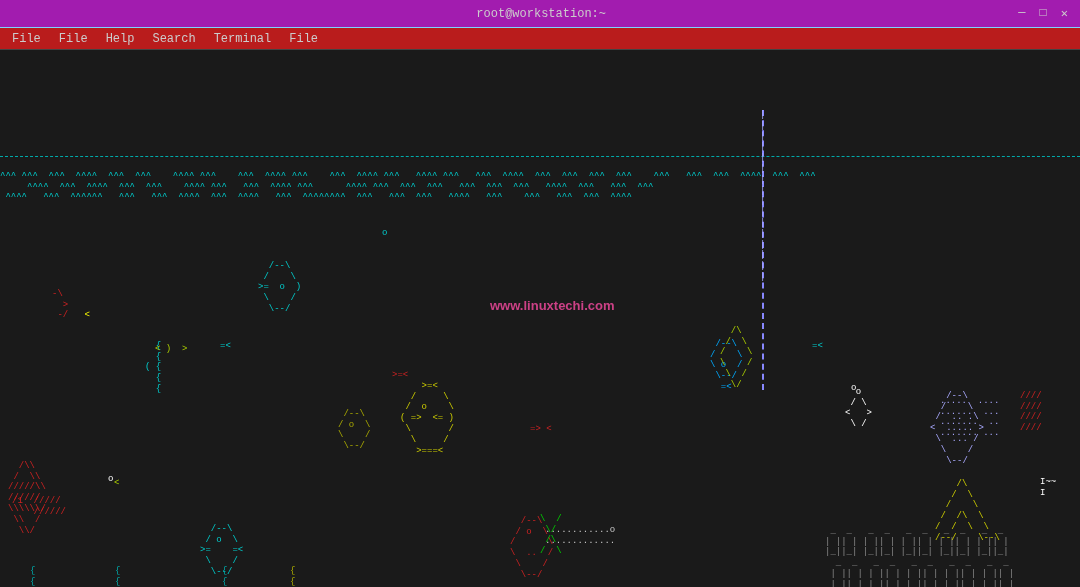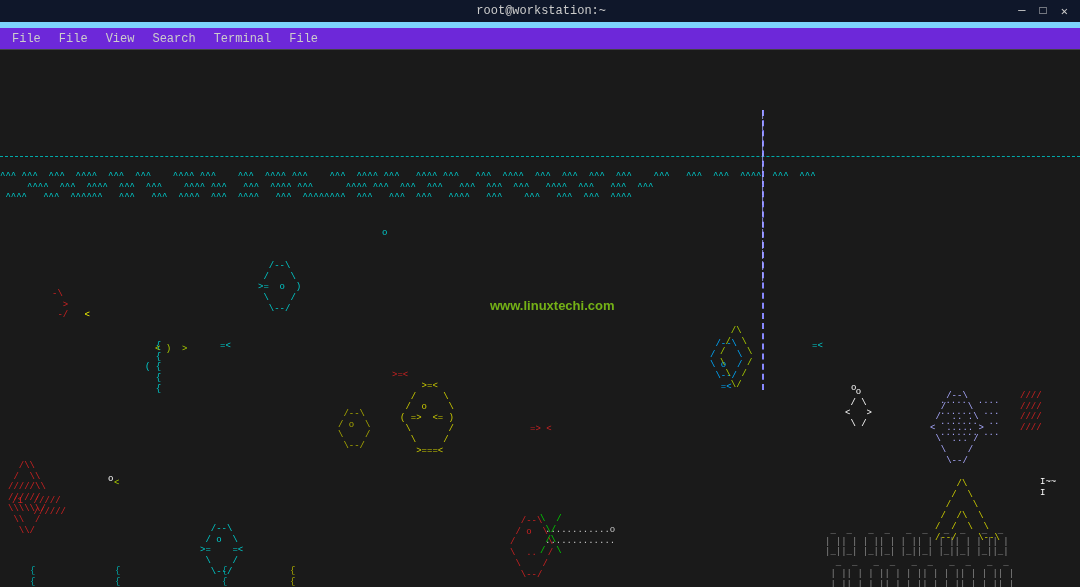--- a/index.html
+++ b/index.html
@@ -9,26 +9,26 @@
       background: #2b2b2b;
       font-family: 'Courier New', monospace;
       overflow: hidden;
       user-select: none;
     }
 
     
     #title-bar {
       width: 100%;
       height: 28px;
-      background: #0f172a;
+      background: #a21caf;
       display: flex;
       align-items: center;
       justify-content: space-between;
       padding: 0 8px;
-      border-bottom: 6px solid #7dd3fc;
+      border-bottom: 1px solid #7dd3fc;
     }
     #title-text {
       flex: 1;
       text-align: center;
       color: #ccc;
       font-size: 12px;
     }
     #window-controls {
       display: flex;
       gap: 6px;
@@ -37,21 +37,21 @@
       color: #ccc;
       font-size: 12px;
       cursor: pointer;
       padding: 0 4px;
     }
 
     
     #menu-bar {
       width: 100%;
       height: 22px;
-      background: #6d28d9;
+      background: #b91c1c;
       display: flex;
       align-items: center;
       padding: 0 4px;
       border-bottom: 1px solid #444;
       gap: 2px;
     }
     .menu-item {
       color: #ccc;
       font-size: 12px;
       padding: 2px 8px;
@@ -64,21 +64,21 @@
       height: calc(587px - 50px);
       background: #1a1a1a;
       position: relative;
       overflow: hidden;
     }
 
     .watermark {
       position: absolute;
       top: 248px;
       left: 490px;
-      color: #84cc16;
+      color: #ec4899;
       font-size: 13px;
       font-weight: bold;
       font-family: Arial, sans-serif;
       opacity: 0.85;
     }
 
     
     .dashed-line {
       position: absolute;
       top: 106px;
@@ -117,21 +117,21 @@
   <div id="window-controls">
     <span class="win-btn">—</span>
     <span class="win-btn">□</span>
     <span class="win-btn">✕</span>
   </div>
 </div>
 
 <div id="menu-bar">
   <span class="menu-item">File</span>
   <span class="menu-item">File</span>
-  <span class="menu-item">View</span>
+  <span class="menu-item">Help</span>
   <span class="menu-item">Search</span>
   <span class="menu-item">Terminal</span>
   <span class="menu-item">File</span>
 </div>
 
 <div id="terminal">
 
   <div class="dashed-line"></div>
 
   <div class="vertical-line"></div>

